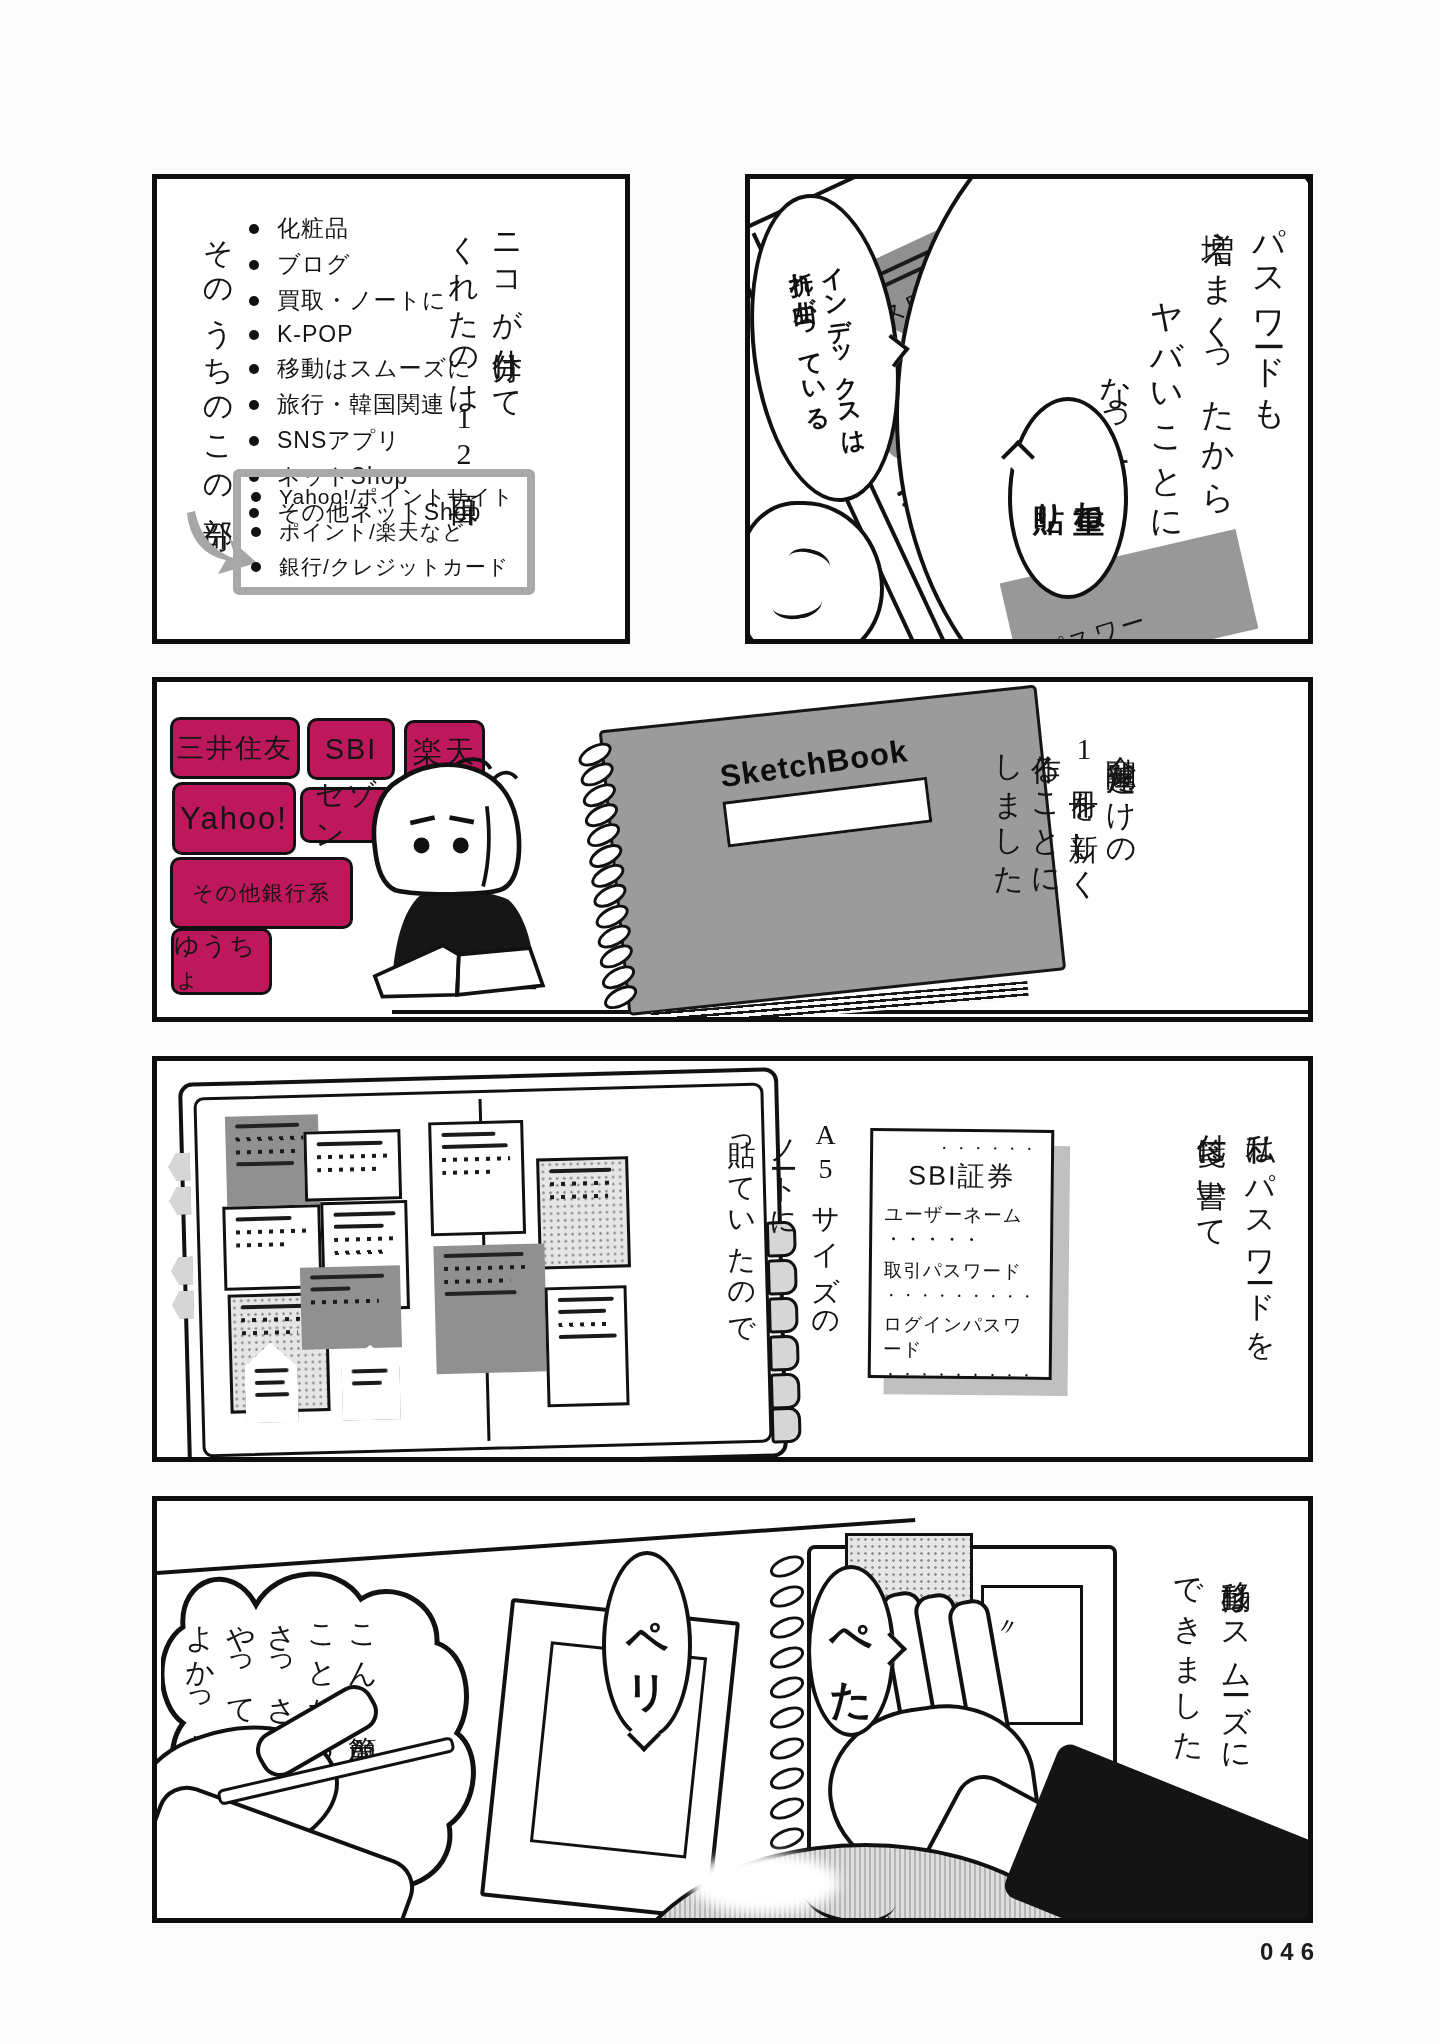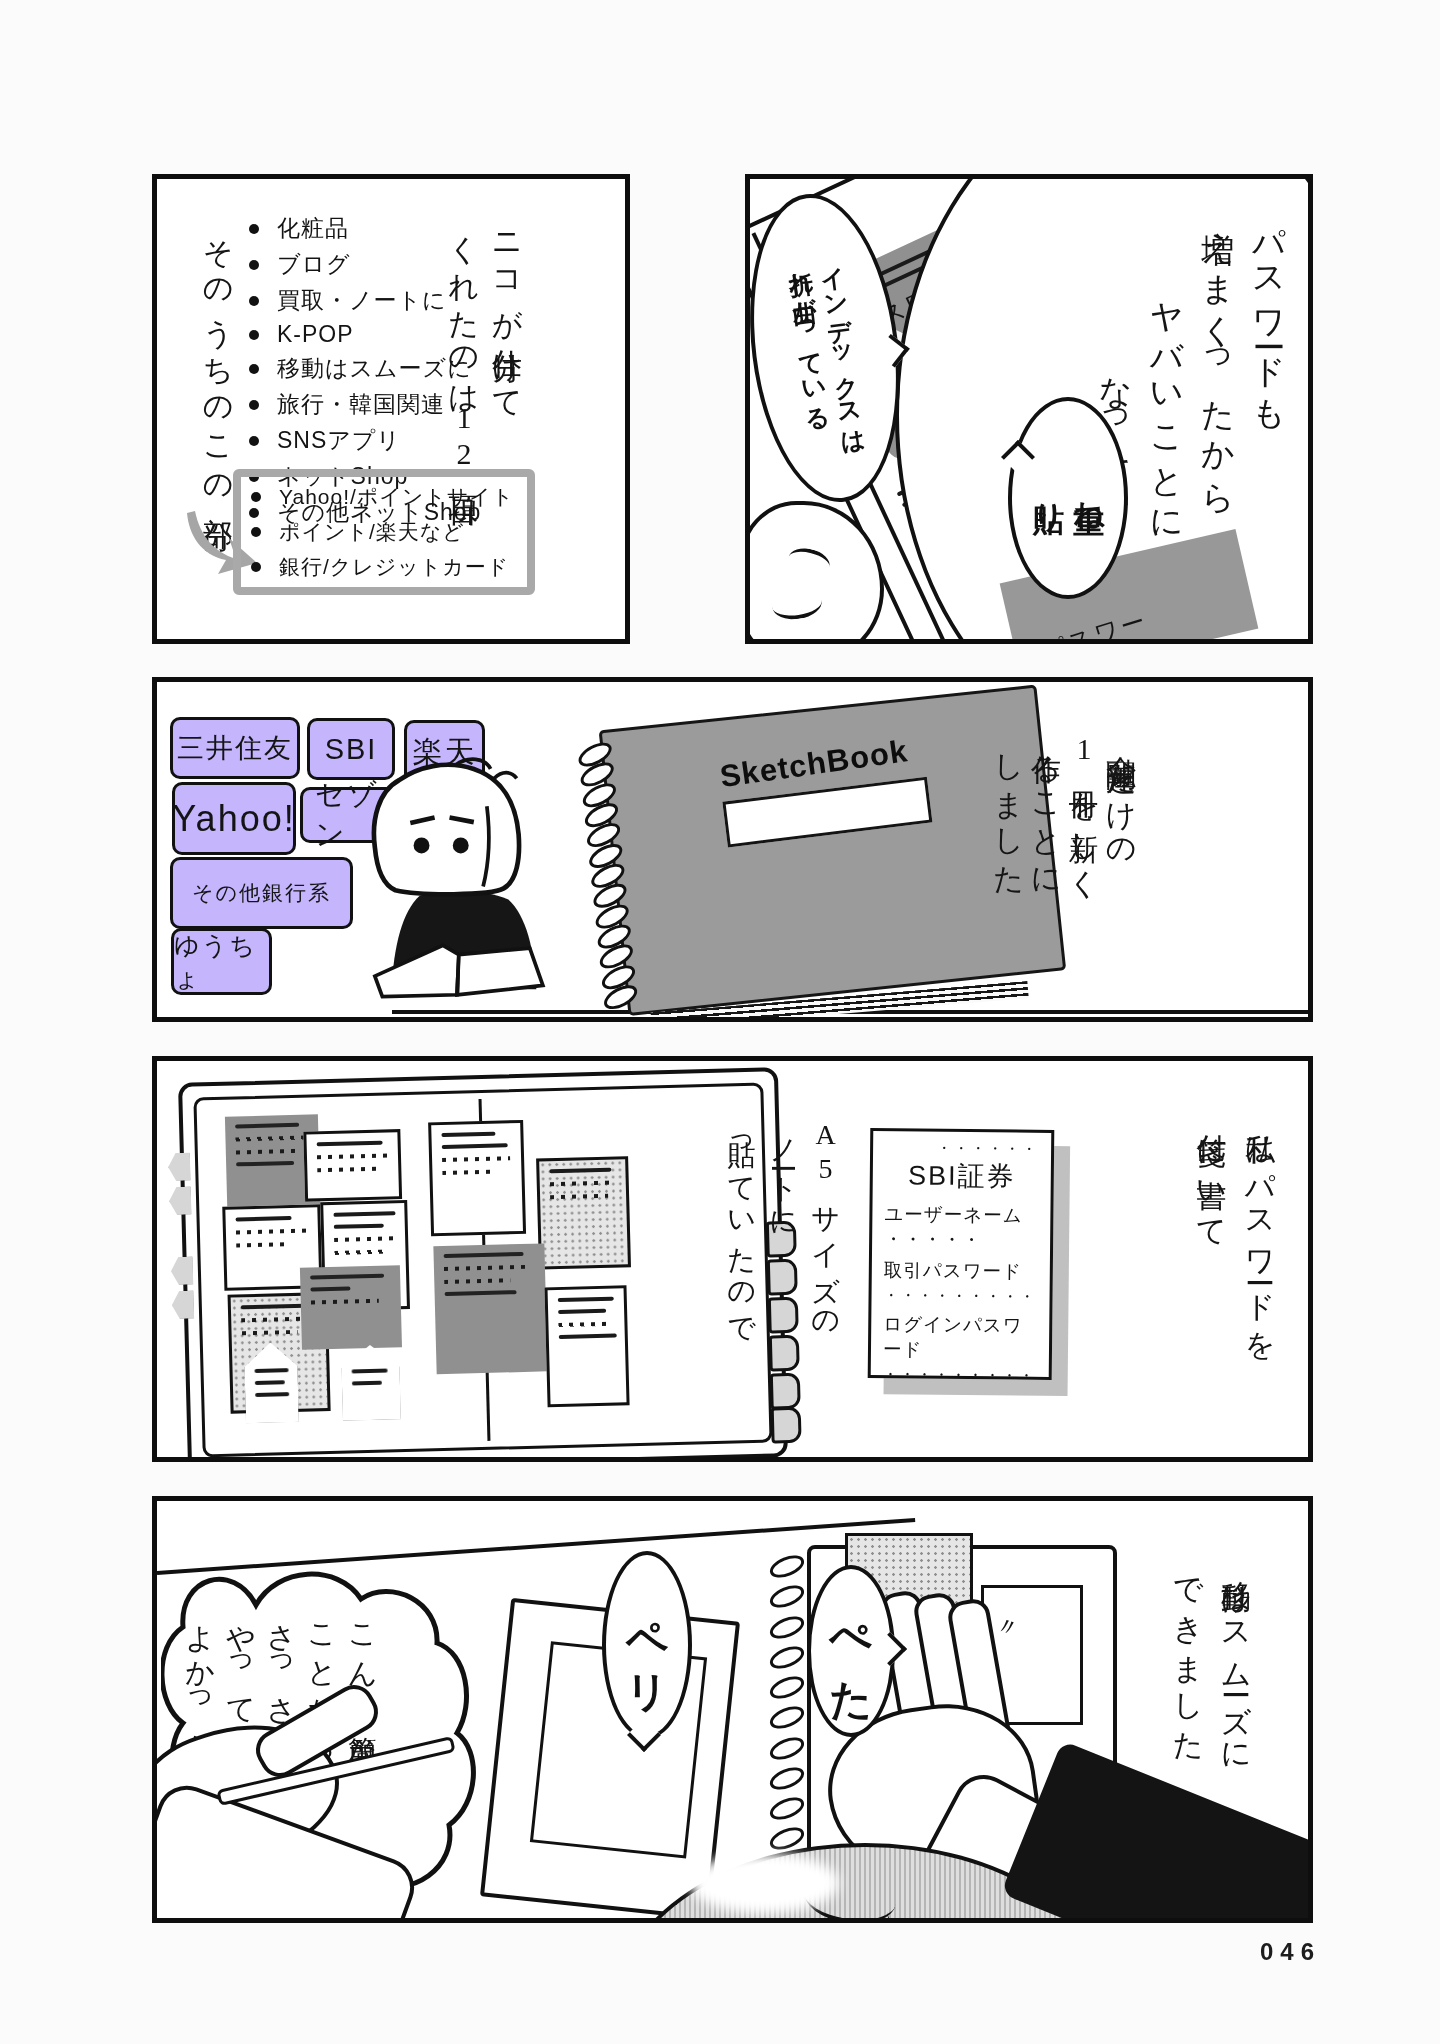--- a/index.html
+++ b/index.html
@@ -78,26 +78,26 @@
   .b-overlap .vin{font-size:31px;line-height:1.3;}
   .fist{position:absolute;left:-12px;bottom:-22px;width:138px;height:152px;background:#fff;
     border:4px solid #111;border-radius:40% 55% 45% 35%;z-index:2;}
   .fist:before{content:"";position:absolute;left:46px;top:44px;width:42px;height:22px;
     border-top:4px solid #111;border-radius:50%;transform:rotate(14deg);}
   .fist:after{content:"";position:absolute;left:30px;top:84px;width:50px;height:26px;
     border-bottom:4px solid #111;border-radius:50%;transform:rotate(-8deg);}
   
   #p3{left:152px;top:677px;width:1161px;height:345px;}
   .desk3{position:absolute;left:235px;top:328px;width:920px;height:4px;background:#111;z-index:0;}
-  .label-box{position:absolute;background:#c4b5fd;border:3.5px solid #111;border-radius:10px;
+  .label-box{position:absolute;background:#be185d;border:3.5px solid #111;border-radius:10px;
     display:flex;align-items:center;justify-content:center;font-size:29px;letter-spacing:2px;z-index:2;}
   #lb-mitsui{left:13px;top:35px;width:124px;height:56px;font-size:27px;}
   #lb-sbi{left:150px;top:36px;width:82px;height:56px;}
   #lb-rakuten{left:247px;top:38px;width:75px;height:59px;font-size:30px;}
-  #lb-yahoo{left:15px;top:100px;width:118px;height:67px;font-size:36px;}
+  #lb-yahoo{left:15px;top:100px;width:118px;height:67px;font-size:31px;}
   #lb-saison{left:143px;top:105px;width:96px;height:56px;z-index:1;justify-content:flex-start;padding-left:12px;box-sizing:border-box;}
   #lb-bank{left:13px;top:175px;width:177px;height:66px;font-size:21px;}
   #lb-yucho{left:14px;top:246px;width:95px;height:61px;font-size:25px;}
   .character{position:absolute;left:160px;top:72px;z-index:3;}
   .sketchbook{position:absolute;left:430px;top:12px;width:468px;height:325px;transform:rotate(-6deg);z-index:1;}
   .sb-cover{position:absolute;left:26px;top:14px;right:2px;bottom:24px;background:#9b9b9b;
     border:3.5px solid #161616;border-radius:5px;}
   .sb-title{position:absolute;left:142px;top:52px;font-size:31px;font-weight:bold;letter-spacing:1px;
     transform:rotate(-2deg);color:#0d0d0d;}
   .sb-strip{position:absolute;left:142px;top:96px;width:200px;height:40px;background:#fff;

